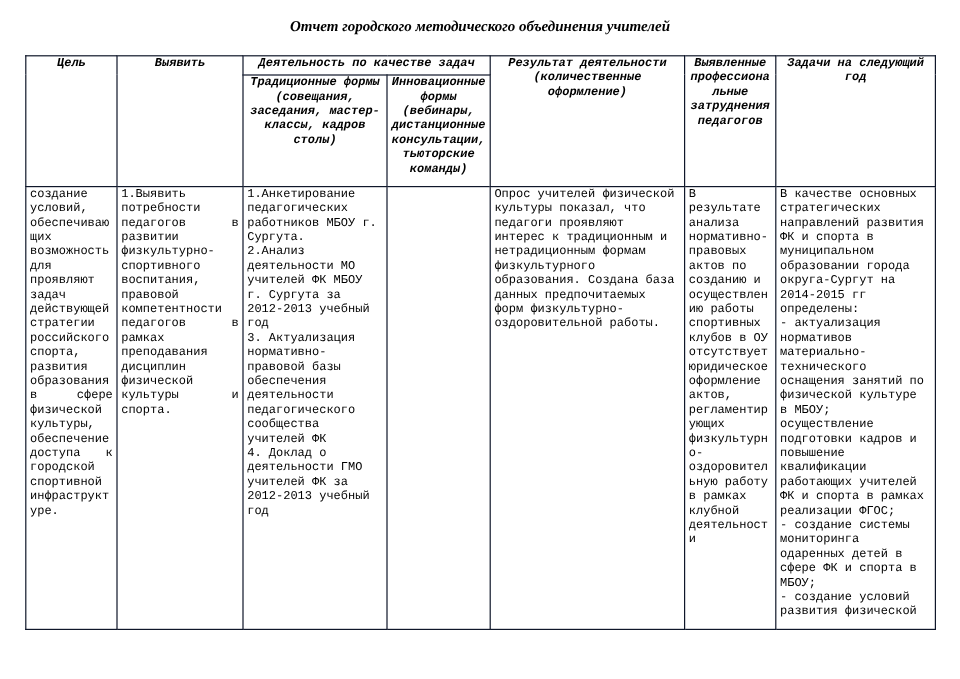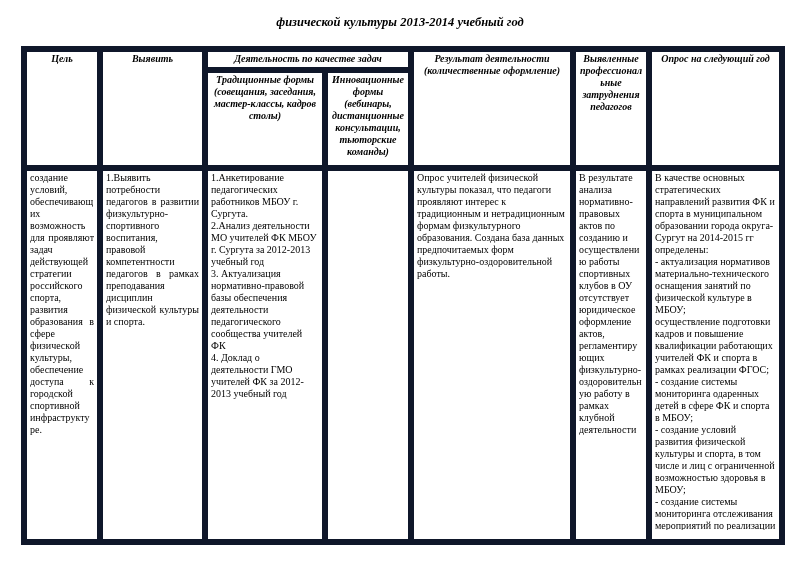--- a/index.html
+++ b/index.html
@@ -27,28 +27,29 @@
   }
   table.report {
     border-collapse: collapse;
     table-layout: fixed;
     margin-left: 21px;
     margin-top: 16px;
     width: 758px;
   }
   table.report th,
   table.report td {
-    border: 6px solid #0f172a;
+    border: 1px solid #0f172a;
     padding: 1px 3px;
     vertical-align: top;
     font-size: 10px;
     line-height: 12px;
     overflow: hidden;
     overflow-wrap: break-word;
     word-wrap: break-word;
+    font-family: Liberation Mono, monospace;
   }
   table.report th {
     font-weight: bold;
     font-style: italic;
     text-align: center;
   }
   tr.hrow1 th { height: 13px; }
   tr.hrow2 th { height: 90px; }
   tr.brow td  { height: 366px; }
   .cellbox {
@@ -57,41 +58,41 @@
     white-space: pre-line;
   }
   .justify { text-align: justify; }
 </style>
 </head>
 <body>
 
 <div class="page">
 
   <div class="doc-title">
-    <div>физической культуры 2013-2014 учебный год</div>
+    <div>Отчет городского методического объединения учителей</div>
   </div>
 
   <table class="report">
     <colgroup>
       <col style="width:76px">
       <col style="width:105px">
       <col style="width:120px">
       <col style="width:86px">
       <col style="width:162px">
       <col style="width:76px">
       <col style="width:133px">
     </colgroup>
     <tbody>
       <tr class="hrow1">
         <th rowspan="2">Цель</th>
         <th rowspan="2">Выявить</th>
         <th colspan="2">Деятельность по качестве задач</th>
         <th rowspan="2">Результат деятельности (количественные оформление)</th>
         <th rowspan="2">Выявленные профессиональные затруднения педагогов</th>
-        <th rowspan="2">Опрос на следующий год</th>
+        <th rowspan="2">Задачи на следующий год</th>
       </tr>
       <tr class="hrow2">
         <th>Традиционные формы (совещания, заседания, мастер-классы, кадров столы)</th>
         <th>Инновационные формы (вебинары, дистанционные консультации, тьюторские команды)</th>
       </tr>
       <tr class="brow">
         <td>
           <div class="cellbox justify">создание условий, обеспечивающих возможность для проявляют задач действующей стратегии российского спорта, развития образования в сфере физической культуры, обеспечение доступа к городской спортивной инфраструктуре.</div>
         </td>
         <td>

